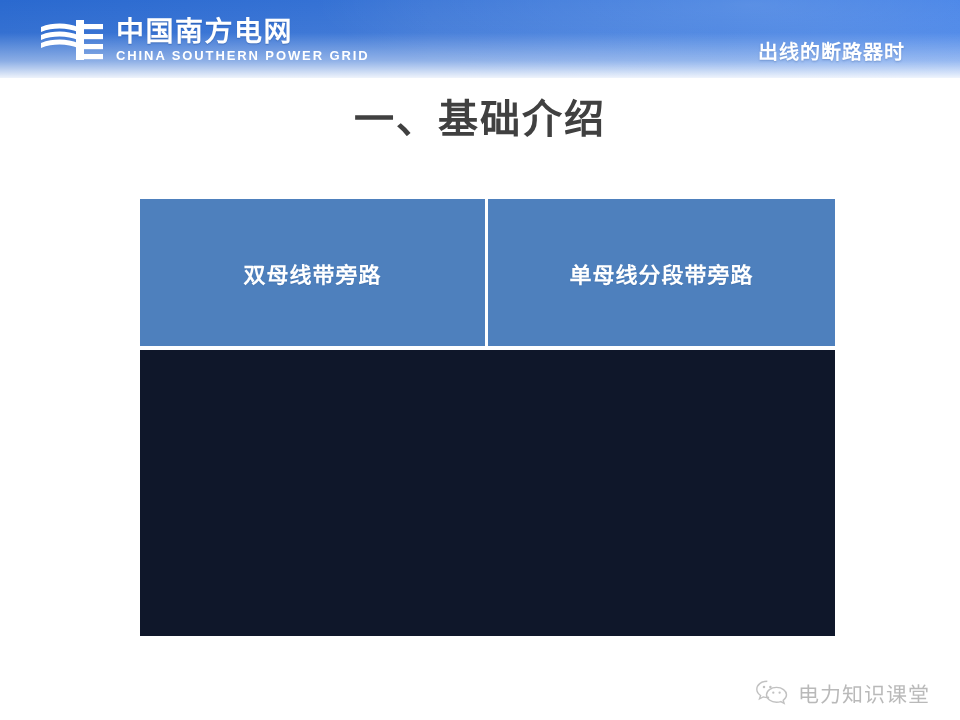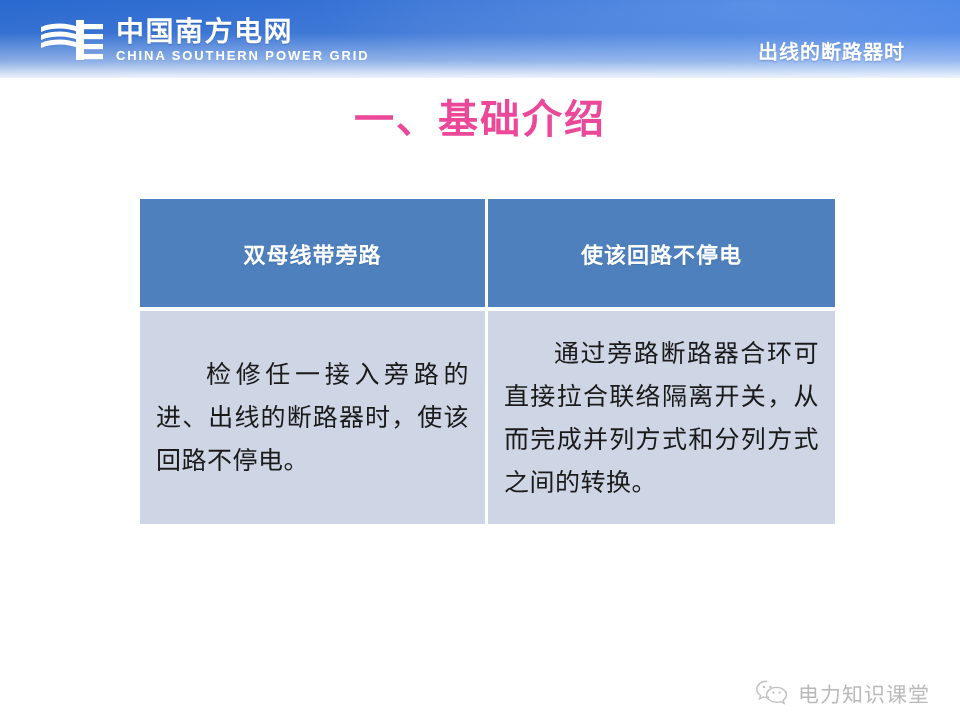--- a/index.html
+++ b/index.html
@@ -105,33 +105,33 @@
 
   
   .slide-title {
     position: absolute;
     left: 0;
     top: 96px;
     width: 960px;
     text-align: center;
     font-size: 40px;
     font-weight: bold;
-    color: #ec4899;
+    color: #404040;
     letter-spacing: 2px;
     line-height: 1.2;
     font-family: "Liberation Serif", "DejaVu Serif", serif;
   }
 
   
   .compare-table {
     position: absolute;
     left: 140px;
     top: 199px;
     width: 695px;
-    height: 325px;
+    height: 437px;
     display: flex;
     flex-direction: column;
     background: #0f172a;
   }
   .table-row {
     display: flex;
     width: 100%;
   }
   .table-row.head-row { height: 151px; }
   .table-row.body-row { height: 286px; }
@@ -234,32 +234,24 @@
 
   <div class="slide-title">一、基础介绍</div>
 
   <div class="compare-table">
 
     <div class="table-row head-row">
       <div class="cell col-left head-cell">
         <span class="head-cell-label">双母线带旁路</span>
       </div>
       <div class="cell col-right head-cell last">
-        <span class="head-cell-label">使该回路不停电</span>
+        <span class="head-cell-label">单母线分段带旁路</span>
       </div>
     </div>
 
-    <div class="table-row body-row">
-      <div class="cell col-left body-cell">
-        <div class="body-cell-text">检修任一接入旁路的进、出线的断路器时，使该回路不停电。</div>
-      </div>
-      <div class="cell col-right body-cell last">
-        <div class="body-cell-text">通过旁路断路器合环可直接拉合联络隔离开关，从而完成并列方式和分列方式之间的转换。</div>
-      </div>
-    </div>
 
   </div>
 
   <div class="watermark">
     <svg class="wechat-icon" viewBox="0 0 34 28" aria-hidden="true">
       <g fill="none" stroke="#6d6d6d" stroke-width="1.4">
         <path d="M12.3,2.2 C6.3,2.2 1.8,5.9 1.8,10.3 C1.8,12.8 3.3,15.0 5.6,16.5 L4.5,19.8 L8.2,17.9 C9.5,18.3 10.9,18.5 12.3,18.5 C12.9,18.5 13.5,18.4 14.1,18.3"></path>
         <path d="M21.5,8.4 C27.0,8.4 31.5,11.7 31.5,15.8 C31.5,18.0 30.2,20.0 28.2,21.4 L29.1,24.3 L25.8,22.6 C24.5,23.0 23.0,23.2 21.5,23.2 C16.0,23.2 11.5,19.9 11.5,15.8 C11.5,11.7 16.0,8.4 21.5,8.4 Z"></path>
       </g>
       <g fill="#6d6d6d">

